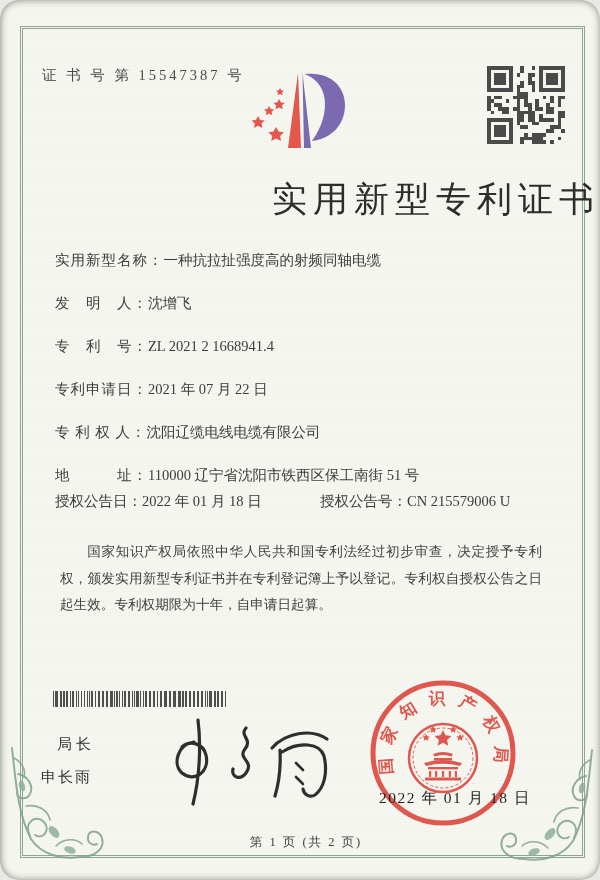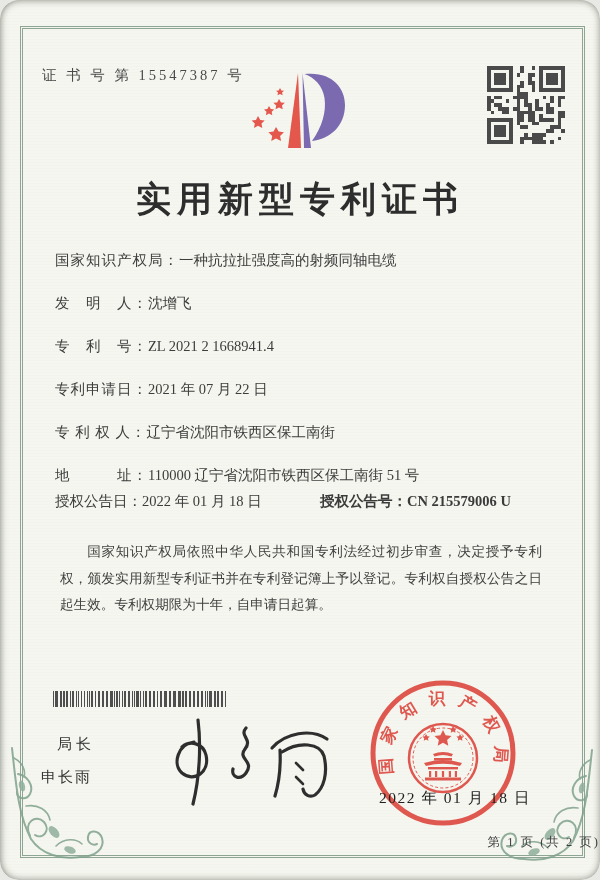--- a/index.html
+++ b/index.html
@@ -13,40 +13,40 @@
                inset 0 -5px 7px -4px rgba(90,95,85,.40);
     font-family:"Liberation Serif","DejaVu Serif",serif;
     color:#3b3b3b;
     border-radius:19px;
   }
   .frame{position:absolute;left:20px;top:26px;right:15px;bottom:22px;
          border:3px double rgba(125,150,132,.85);pointer-events:none;}
   .certno{position:absolute;left:42px;top:66px;font-size:14.5px;letter-spacing:3px;color:#4a4a4a;}
   .logo{position:absolute;left:232px;top:60px;width:138px;height:106px;}
   .qr{position:absolute;left:487px;top:66px;width:78px;height:78px;}
-  .title{position:absolute;left:0;right:0;top:176px;text-align:center;
-         font-size:35px;font-weight:700;letter-spacing:6px;color:#2d2d2d;}
+  .title{position:absolute;left:0;right:0;top:176px;text-align:right;
+         font-size:35px;font-weight:400;letter-spacing:6px;color:#2d2d2d;}
   .fields{position:absolute;left:55px;top:251px;right:40px;font-size:14.5px;color:#3d3d3d;}
   .frow{height:43px;white-space:nowrap;}
   .frow .lab{letter-spacing:1px;}
   .grantrow{position:absolute;left:55px;top:492px;right:30px;font-size:14.5px;white-space:nowrap;}
-  .grantrow .right{position:absolute;left:265px;top:0;font-weight:bold;}
+  .grantrow .right{position:absolute;left:265px;top:0;}
   .paras{position:absolute;left:48px;right:46px;top:527px;
          font-size:13.6px;line-height:26.5px;text-align:justify;color:#3f3f3f;}
   .paras p{margin:12px;text-indent:2em;}
   .barcode{position:absolute;left:53px;top:691px;width:175px;height:16px;}
   .dirlabel{position:absolute;left:57px;top:735px;font-size:15px;letter-spacing:4px;color:#333;font-family:Liberation Mono, monospace;}
   .dirname{position:absolute;left:41px;top:768px;font-size:15px;letter-spacing:2px;color:#333;}
   .sig{position:absolute;left:160px;top:712px;width:175px;height:98px;}
   .seal{position:absolute;left:368px;top:678px;width:150px;height:150px;opacity:.92;}
   .sealdate{position:absolute;left:379px;top:788px;font-size:15.5px;letter-spacing:1.5px;color:#1f1f1f;z-index:4;}
   .ornament{position:absolute;width:120px;height:122px;}
   .orn-bl{left:6px;bottom:14px;transform:scaleX(-1);}
   .orn-br{right:2px;bottom:12px;}
-  .footer{position:absolute;left:12px;right:0;top:834px;text-align:right;
+  .footer{position:absolute;left:12px;right:0;top:834px;text-align:center;
           font-size:12.5px;letter-spacing:2px;color:#3f3f3f;}
 </style>
 </head>
 <body>
 
 <div class="page">
 
   <div class="frame"></div>
 
   <div class="certno">证 书 号 第 15547387 号</div>
@@ -196,33 +196,33 @@
       <rect x="13" y="20" width="1" height="1" fill="#4a4a4a"></rect>
       <rect x="14" y="20" width="1" height="1" fill="#4a4a4a"></rect>
       <rect x="15" y="20" width="1" height="1" fill="#4a4a4a"></rect>
       <rect x="17" y="20" width="1" height="1" fill="#4a4a4a"></rect>
     </svg>
 
   <div class="title">实用新型专利证书</div>
 
   <div class="fields">
     <div class="frow">
-      <span class="lab">国家知识产权局：</span><span class="val">一种抗拉扯强度高的射频同轴电缆</span>
+      <span class="lab">实用新型名称：</span><span class="val">一种抗拉扯强度高的射频同轴电缆</span>
     </div>
     <div class="frow">
       <span class="lab">发　明　人：</span><span class="val">沈增飞</span>
     </div>
     <div class="frow">
       <span class="lab">专　利　号：</span><span class="val">ZL 2021 2 1668941.4</span>
     </div>
     <div class="frow">
       <span class="lab">专利申请日：</span><span class="val">2021 年 07 月 22 日</span>
     </div>
     <div class="frow">
-      <span class="lab">专 利 权 人：</span><span class="val">辽宁省沈阳市铁西区保工南街</span>
+      <span class="lab">专 利 权 人：</span><span class="val">沈阳辽缆电线电缆有限公司</span>
     </div>
     <div class="frow">
       <span class="lab">地　　　址：</span><span class="val">110000 辽宁省沈阳市铁西区保工南街 51 号</span>
     </div>
   </div>
 
   <div class="grantrow">
     <span>
       <span class="lab">授权公告日：</span><span>2022 年 01 月 18 日</span>
     </span>

